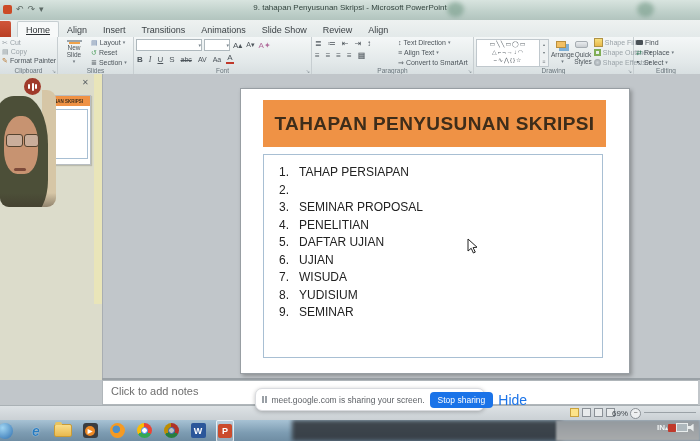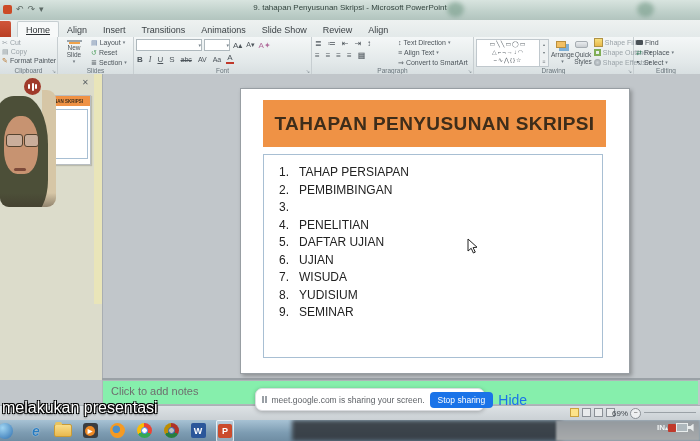--- a/index.html
+++ b/index.html
@@ -72,21 +72,21 @@
   .slide{position:absolute;left:240px;top:88px;width:388px;height:284px;background:#fff;border:1px solid #989ea3;box-shadow:2px 2px 4px rgba(0,0,0,.28);z-index:2;}
   .slide-title{position:absolute;left:22px;top:11px;width:343px;height:47px;background:#ef9245;display:flex;align-items:center;justify-content:center;font-size:19px;font-weight:bold;color:#3e2d1a;letter-spacing:.4px;white-space:nowrap;}
   .listbox{position:absolute;left:22px;top:65px;width:338px;height:202px;border:1px solid #a8bfd3;}
   .listrow{display:flex;font-size:12px;color:#222;line-height:17.5px;}
   .listrow .n{width:20px;text-align:left;padding-left:6px;flex:none;}
   .listwrap{padding:9px 0 0 9px;}
   .cursor{position:absolute;left:226px;top:149px;z-index:5;}
 
   
   .splitter{position:absolute;left:102px;top:378px;width:598px;height:2px;background:#9aa1a6;z-index:1;}
-  .notesbar{position:absolute;left:102px;top:380px;width:596px;height:25px;background:#86efac;border:1px solid #b0b6ba;border-right:none;box-sizing:border-box;z-index:1;}
+  .notesbar{position:absolute;left:102px;top:380px;width:596px;height:25px;background:#ffffff;border:1px solid #b0b6ba;border-right:none;box-sizing:border-box;z-index:1;}
   .notesbar span{font-size:11px;color:#6e6e6e;position:absolute;left:8px;top:4px;}
 
   
   .statusbar{position:absolute;left:0;top:405px;width:700px;height:15px;background:linear-gradient(#dde2e5,#c9cfd3);border-top:1px solid #aab1b5;z-index:1;}
   .views{position:absolute;left:570px;top:2px;display:flex;gap:3px;}
   .vico{width:9px;height:9px;border:1px solid #8a9096;background:#e8ebec;box-sizing:border-box;}
   .vico.sel{background:#fde389;border-color:#caa23d;}
   .zoomtxt{position:absolute;left:612px;top:3px;font-size:8px;color:#3f464b;}
   .zminus{position:absolute;left:630px;top:2px;width:9px;height:9px;border:1px solid #8a9096;border-radius:50%;font-size:7px;line-height:7px;text-align:center;color:#555;background:#eef0f1;}
   .ztrack{position:absolute;left:644px;top:6px;width:52px;height:1px;background:#9aa1a6;}
@@ -359,25 +359,25 @@
     <div class="listbox">
       <div class="listwrap">
 
           <div class="listrow">
             <span class="n">1.</span>
             <span>TAHAP PERSIAPAN</span>
           </div>
 
           <div class="listrow">
             <span class="n">2.</span>
-            <span>PEMBIMBINGAN</span>
           </div>
 
           <div class="listrow">
             <span class="n">3.</span>
+            <span>SEMINAR PROPOSAL</span>
           </div>
 
           <div class="listrow">
             <span class="n">4.</span>
             <span>PENELITIAN</span>
           </div>
 
           <div class="listrow">
             <span class="n">5.</span>
             <span>DAFTAR UJIAN</span>
@@ -430,21 +430,20 @@
   <div class="meetbar">
     <span class="pauseic">
         <i></i>
         <i></i>
       </span>
     <span class="meetmsg">meet.google.com is sharing your screen.</span>
     <span class="stopbtn">Stop sharing</span>
     <span class="hidelink">Hide</span>
   </div>
 
-  <div class="caption">melakukan presentasi</div>
 
   <div class="taskbar">
     <div class="tb-dark"></div>
     <div class="tb-gray"></div>
     <div class="tb-icons">
       <div class="tbi">
           <span class="orb"></span>
         </div>
       <div class="tbi">
           <span class="ie">e</span>

